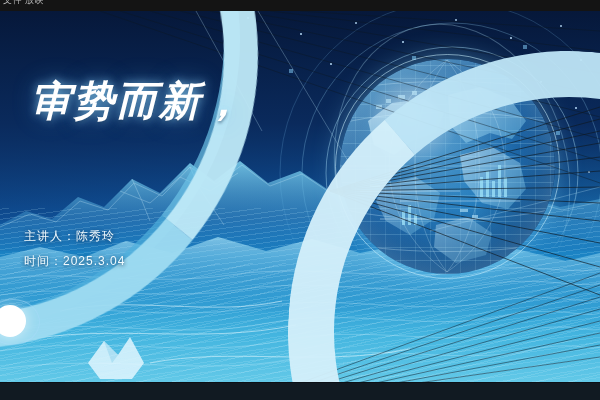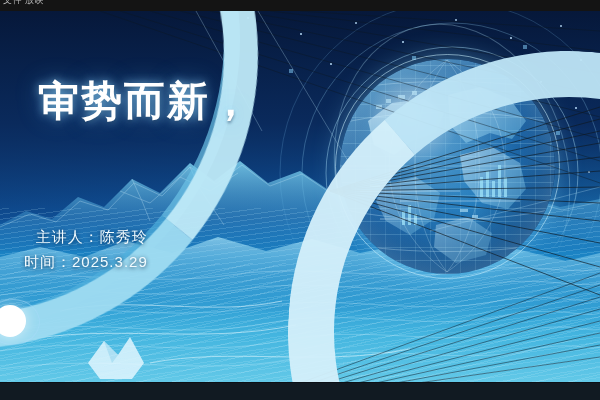--- a/index.html
+++ b/index.html
@@ -75,28 +75,28 @@
       repeating-linear-gradient(90deg,rgba(190,240,255,.12) 0 1px,transparent 1px 15px);}
   .ring{position:absolute;border-radius:50%;border:1px solid rgba(175,228,250,.55);}
 
   
   #moon{position:absolute;left:-6px;top:294px;width:32px;height:32px;border-radius:50%;
         background:#ffffff;box-shadow:0 0 14px rgba(255,255,255,.6);}
   #moon-ring{position:absolute;left:-14px;top:288px;width:52px;height:44px;border-radius:50%;
         border:1px solid rgba(170,220,250,.45);}
 
   
-  #title-block{position:absolute;left:38px;top:68px;z-index:40;}
+  #title-block{position:absolute;left:30px;top:68px;z-index:40;font-style:italic;}
   .title-line{font-size:41px;font-weight:700;color:#ffffff;line-height:44px;
               letter-spacing:2px;white-space:nowrap;
               text-shadow:0 0 10px rgba(150,220,255,.75),0 0 24px rgba(90,180,255,.45),0 2px 3px rgba(0,20,50,.5);}
 
   #meta-block{position:absolute;left:24px;top:213px;z-index:40;}
-  .meta-line{font-size:15px;color:#f1fbff;line-height:25px;white-space:nowrap;
-             letter-spacing:1px;text-shadow:0 1px 4px rgba(0,25,60,.85);text-align:right;}
+  .meta-line{font-size:12px;color:#f1fbff;line-height:25px;white-space:nowrap;
+             letter-spacing:1px;text-shadow:0 1px 4px rgba(0,25,60,.85);}
 </style>
 </head>
 <body>
 
 <div id="slide-root">
 
   <div id="app-bar">
     <div id="app-bar-title">文件  放映</div>
   </div>
 
@@ -304,21 +304,21 @@
 
     <div id="moon-ring"></div>
     <div id="moon"></div>
 
     <div id="title-block">
       <div class="title-line">审势而新，</div>
     </div>
 
     <div id="meta-block">
       <div class="meta-line">主讲人：陈秀玲</div>
-      <div class="meta-line">时间：2025.3.29</div>
+      <div class="meta-line">时间：2025.3.04</div>
     </div>
 
   </div>
 
   <div id="bottom-bar-edge"></div>
   <div id="bottom-bar"></div>
 
 </div>
 
 </body></html>

